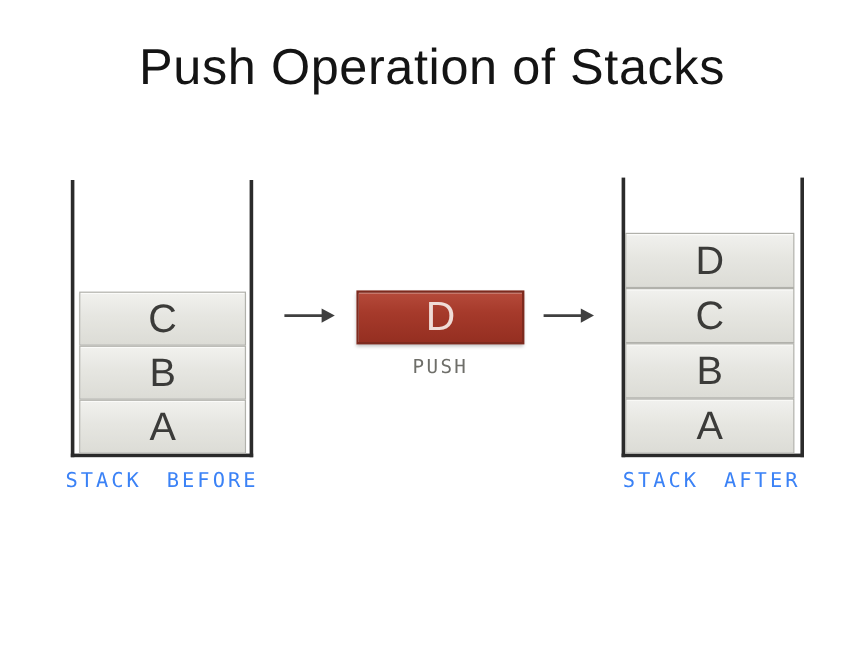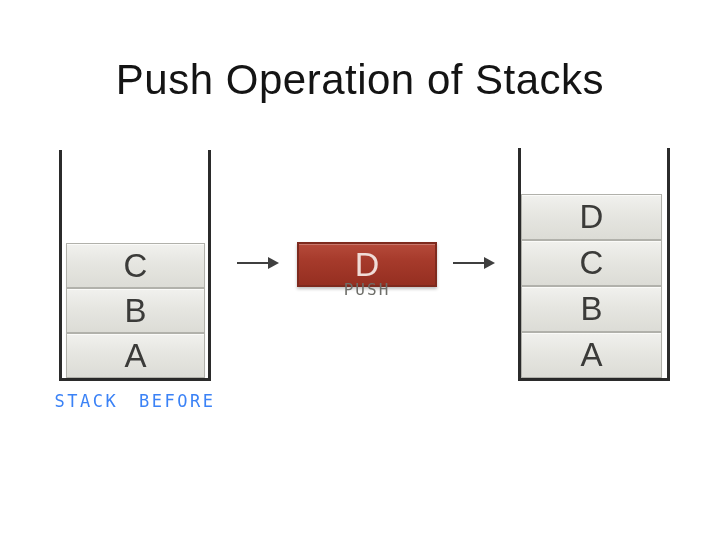--- a/index.html
+++ b/index.html
@@ -11,21 +11,21 @@
     position: relative;
     width: 720px;
     height: 540px;
     background: #ffffff;
     overflow: hidden;
     font-family: "Liberation Sans", sans-serif;
   }
 
   .title {
     position: absolute;
-    top: 56px;
+    top: 32px;
     left: 0;
     width: 720px;
     margin: 0;
     text-align: center;
     font-size: 42px;
     font-weight: 400;
     letter-spacing: 0.5px;
     color: #141414;
     font-family: "Liberation Sans", sans-serif;
   }
@@ -106,21 +106,21 @@
   .caption-after {
     left: 498px;
     top: 391px;
     width: 190px;
     font-size: 17px;
     letter-spacing: 2.5px;
     word-spacing: 8px;
   }
   .caption-push {
     left: 297px;
-    top: 280px;
+    top: 296px;
     width: 140px;
     font-size: 16px;
     letter-spacing: 2px;
     color: #6e6e69;
   }
 
   .arrow {
     position: absolute;
     width: 46px;
     height: 22px;
@@ -152,14 +152,15 @@
   <svg class="arrow arrow-2" viewBox="0 0 46 22">
     <line x1="2" y1="11" x2="35" y2="11" stroke="#3f3f3f" stroke-width="2.2"></line>
     <polygon points="33,5 44,11 33,17" fill="#3f3f3f"></polygon>
   </svg>
 
   <div class="stack-frame frame-after"></div>
   <div class="cell cell-after" style="top:194px;">D</div>
   <div class="cell cell-after" style="top:240px;">C</div>
   <div class="cell cell-after" style="top:286px;">B</div>
   <div class="cell cell-after" style="top:332px;">A</div>
+  <div class="caption caption-after">STACK AFTER</div>
 
 </div>
 
 </body></html>

